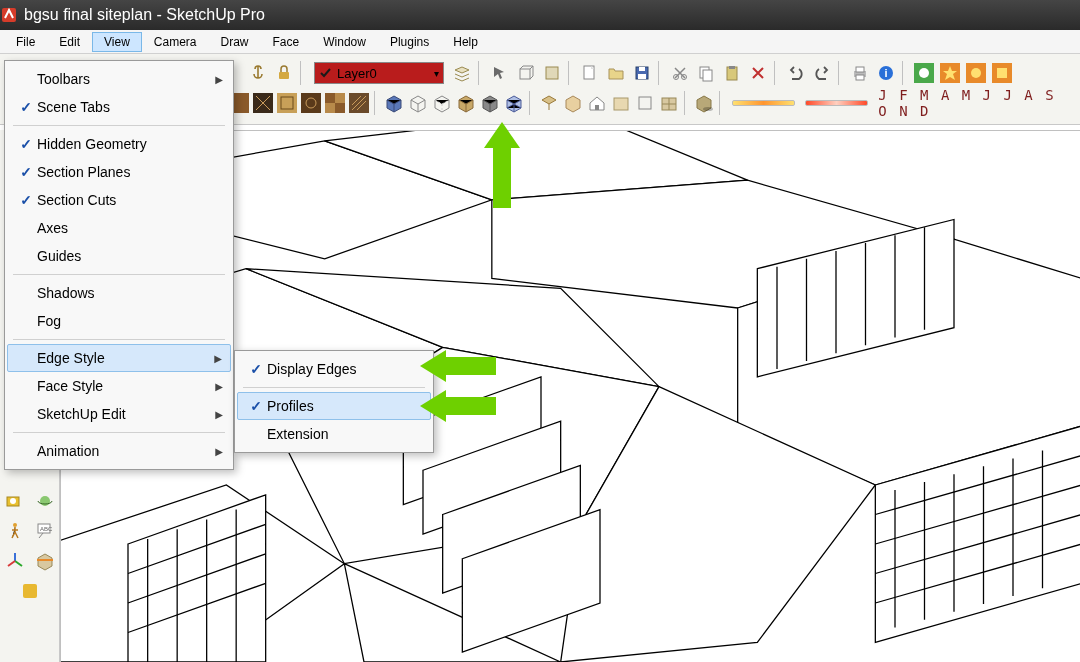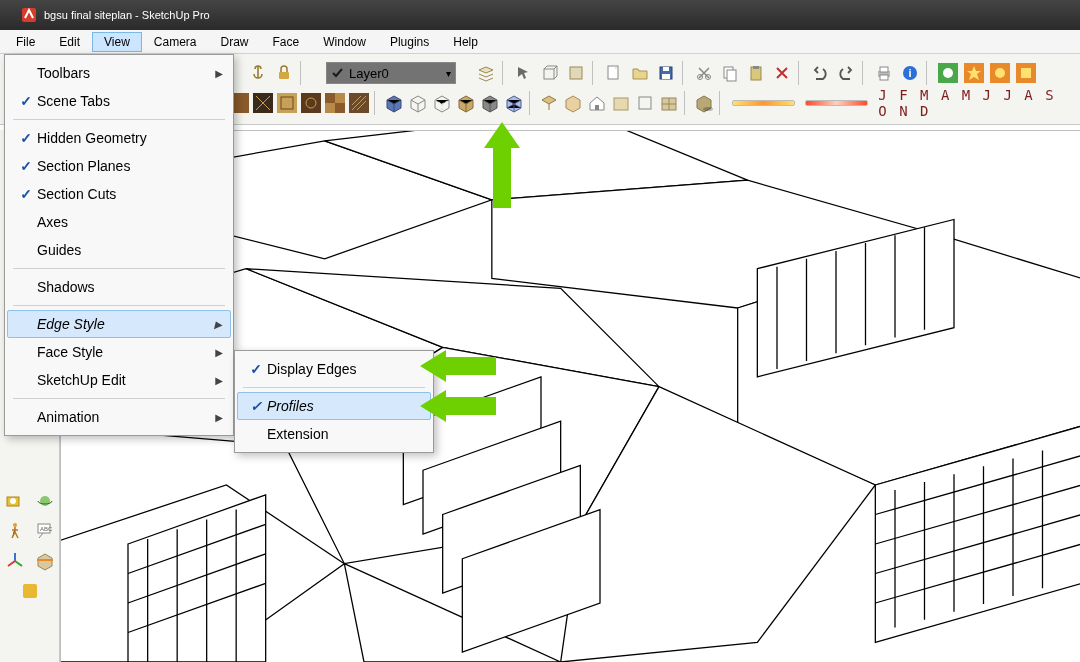--- a/index.html
+++ b/index.html
@@ -1,52 +1,52 @@
 <!DOCTYPE html>
 <html><head>
   <meta charset="utf-8">
   <style>
     * { margin: 0; padding: 0; box-sizing: border-box; font-family: "Segoe UI", Tahoma, sans-serif; }
     body { width: 1080px; height: 662px; overflow: hidden; background: #fff; position: relative; }
 
-    .titlebar { height: 30px; background: linear-gradient(#454545, #2a2a2a); color: #fff; display: flex; align-items: center; padding: 0 20px; font-size: 11px; }
+    .titlebar { height: 30px; background: linear-gradient(#454545, #2a2a2a); color: #fff; display: flex; align-items: center; padding: 0 0; font-size: 16px; }
     .titlebar .logo { width: 18px; height: 18px; margin-right: 6px; display:flex; align-items:center; justify-content:center; }
 
     .menubar { height: 24px; background: #f5f5f5; display: flex; align-items: center; padding: 0 4px; font-size: 12px; border-bottom: 1px solid #d0d0d0; }
     .menubar .menu-item { padding: 3px 12px; cursor: default; }
     .menubar .menu-item.active { background: #cde6ff; border: 1px solid #7ab8e8; border-radius: 0; padding: 2px 11px; }
 
     .toolbar-area { background: #f4f4f0; border-bottom: 1px solid #c8c8c8; padding: 4px 4px 6px 4px; }
     .toolbar-row { display: flex; align-items: center; gap: 2px; height: 30px; }
     .tb-sep { width: 6px; height: 24px; border-left: 1px solid #c0c0c0; margin: 0 2px; }
     .tb-btn { width: 24px; height: 24px; border: 1px solid transparent; display: flex; align-items: center; justify-content: center; border-radius: 2px; }
     .tb-btn svg { pointer-events: none; }
-    .layer-combo { width: 130px; height: 22px; border: 1px solid #888; background: #737373; display: flex; align-items: center; padding: 8px 4px; font-size: 13px; margin: 0 16px; }
+    .layer-combo { width: 130px; height: 22px; border: 1px solid #888; background: #b91c1c; display: flex; align-items: center; padding: 8px 4px; font-size: 13px; margin: 0 4px; }
     .layer-combo .arrow { margin-left: auto; font-size: 10px; }
     .month-labels { margin-left: 4px; font-size: 14px; letter-spacing: 2px; font-family: monospace; color:#7f1d1d; }
     .sun-gradient { width:76px; height:6px; margin:0 4px; background: linear-gradient(to right,#ffe070,#ff9530,#ffe070); border:1px solid #bbb; border-radius:2px; }
     .sun-gradient.red { background: linear-gradient(to right,#ff4a2a,#ffd0c0,#ff4a2a); }
 
     .viewport { position: absolute; left: 60px; top: 130px; right: 0; bottom: 0; background: #fff; overflow: hidden; border-left:1px solid #c0c0c0; border-top:1px solid #c0c0c0;}
     .viewport svg { width: 100%; height: 100%; }
 
     .left-toolstrip { position: absolute; left: 0; top: 130px; width: 60px; bottom: 0; background: #f4f4f0; border-right: 1px solid #c8c8c8; display: flex; flex-direction: column; align-items: center; padding-top: 360px; gap: 8px; }
     .ts-row { display:flex; gap:8px; }
     .ts-btn { width:22px; height:22px; display:flex; align-items:center; justify-content:center; }
 
     
     .dropdown { position: absolute; background: #f8f8f8; border: 1px solid #9a9a9a; box-shadow: 3px 3px 8px rgba(0,0,0,.25); font-size: 14px; padding: 4px 2px; }
     .dd-item { display: flex; align-items: center; height: 28px; padding: 0 24px 0 8px; white-space: nowrap; position: relative; }
-    .dd-item.hover { background: #d6e8fb; border: 1px solid #8ec0ea; border-radius: 2px; padding: 0 23px 0 7px; font-style: italic; }
+    .dd-item.hover { background: #d6e8fb; border: 1px solid #8ec0ea; border-radius: 2px; padding: 0 23px 0 7px; }
     .dd-item .chk { width: 22px; display:flex; justify-content:center; color:#1a4fa8; font-weight:bold; }
     .dd-item .lbl { flex: 1; }
     .dd-item .sub { position: absolute; right: 8px; font-size: 10px; color:#444; }
     .dd-sep { height: 1px; background: #d0d0d0; margin: 4px 6px; }
 
-    #view-menu { left: 4px; top: 54px; width: 230px; }
+    #view-menu { left: 4px; top: 60px; width: 230px; }
     #edge-submenu { left: 234px; top: 350px; width: 200px; }
 
     
     .arrow-up, .arrow-left { position: absolute; }
     .g-arrow-up { width: 0; height: 0; border-left: 18px solid transparent; border-right: 18px solid transparent; border-bottom: 26px solid #6ed000; }
     .g-arrow-up-stem { width: 18px; height: 60px; background: #6ed000; margin: 0 auto; }
     .g-arrow-left { display:flex; align-items:center; }
     .g-arrow-left .head { width:0; height:0; border-top:16px solid transparent; border-bottom:16px solid transparent; border-right:26px solid #6ed000; }
     .g-arrow-left .stem { width:50px; height:18px; background:#6ed000; }
 
@@ -471,20 +471,24 @@
     </div>
   <div class="dd-item">
       <span class="chk"></span>
       <span class="lbl">Guides</span>
     </div>
   <div class="dd-sep"></div>
   <div class="dd-item">
       <span class="chk"></span>
       <span class="lbl">Shadows</span>
     </div>
+  <div class="dd-item">
+      <span class="chk"></span>
+      <span class="lbl">Fog</span>
+    </div>
   <div class="dd-sep"></div>
   <div class="dd-item hover">
       <span class="chk"></span>
       <span class="lbl">Edge Style</span>
       <span class="sub">▶</span>
     </div>
   <div class="dd-item">
       <span class="chk"></span>
       <span class="lbl">Face Style</span>
       <span class="sub">▶</span>

